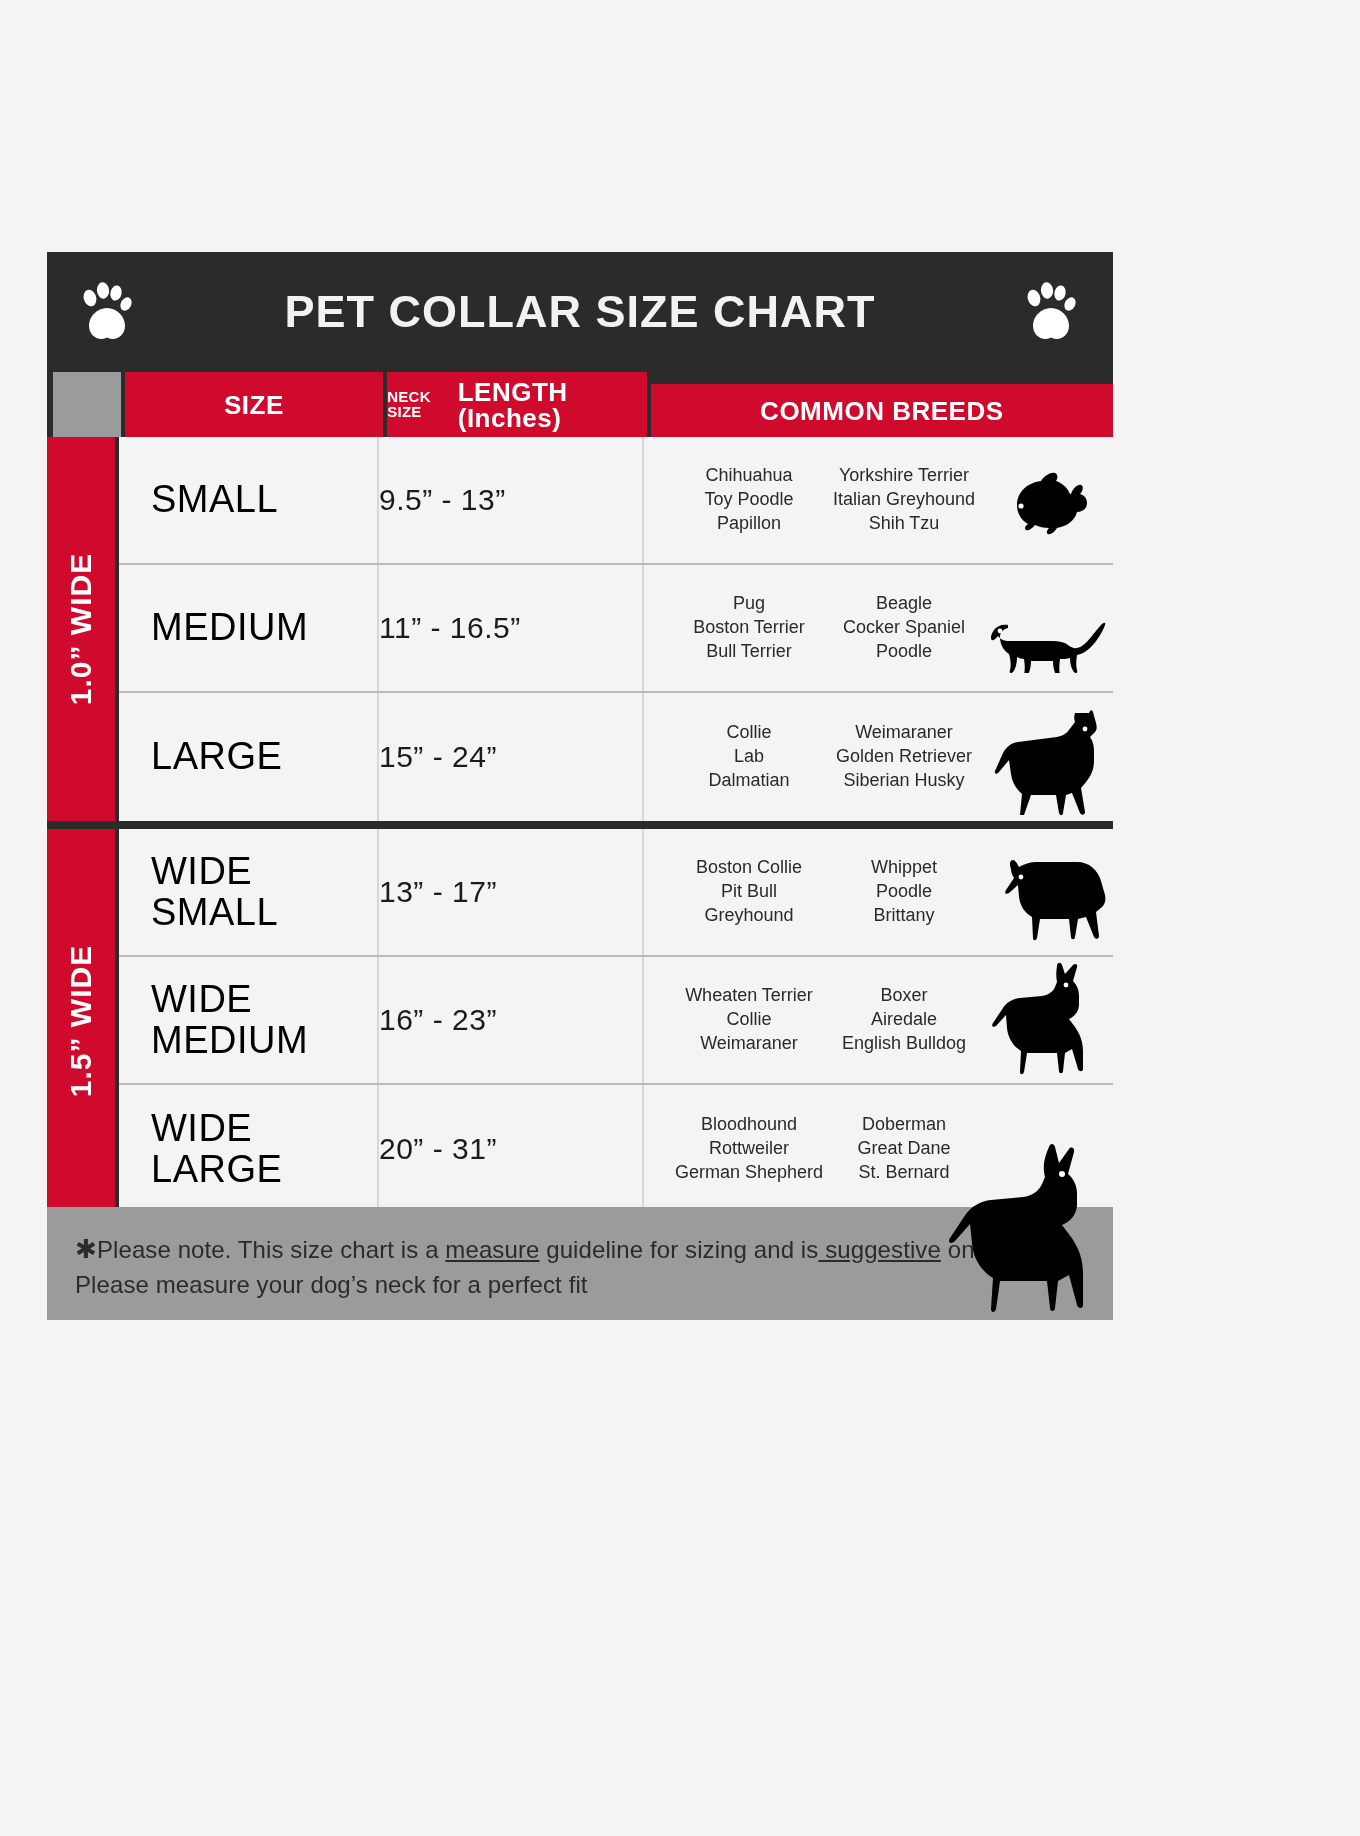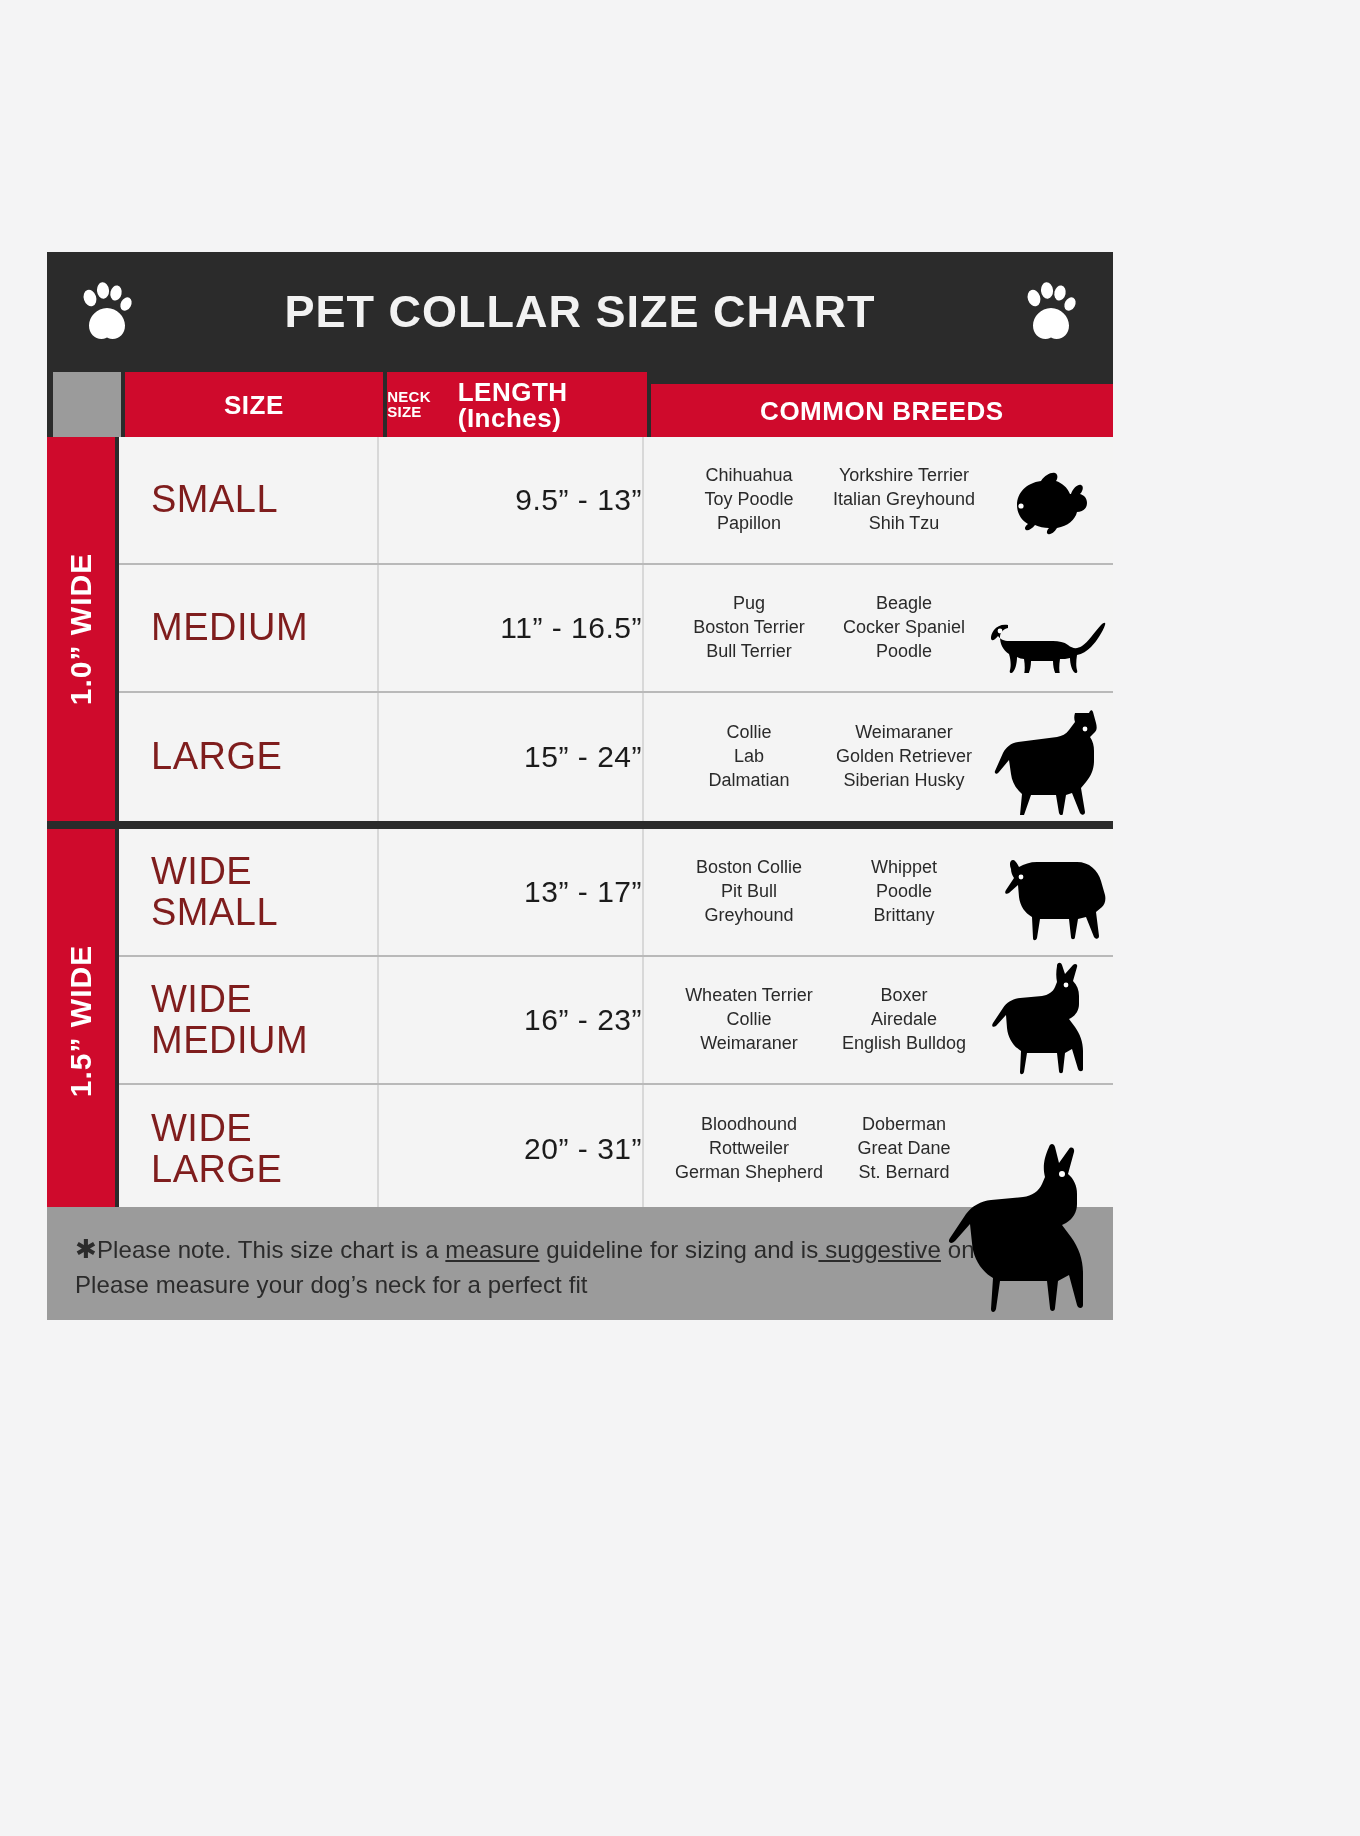--- a/index.html
+++ b/index.html
@@ -82,25 +82,25 @@
     border-bottom:2px solid #b9b9b9;
     position:relative;
   }
   .drow.last{border-bottom:none;}
   .c-size{
     width:260px;box-sizing:border-box;
     border-right:2px solid #d8d8d8;
     display:flex;flex-direction:column;align-items:flex-start;justify-content:center;
     padding-left:32px;
   }
-  .c-size .sz{font-size:38px;font-weight:normal;color:#7f1d1d;line-height:1.08;letter-spacing:.5px;}
+  .c-size .sz{font-size:38px;font-weight:normal;color:#000000;line-height:1.08;letter-spacing:.5px;}
   .c-len{
     width:265px;box-sizing:border-box;
     border-right:2px solid #d8d8d8;
-    display:flex;align-items:center;justify-content:flex-end;
+    display:flex;align-items:center;justify-content:flex-start;
   }
   .c-len span{font-size:30px;color:#1b1b1b;letter-spacing:.5px;}
   .c-breeds{
     width:467px;box-sizing:border-box;
     display:flex;align-items:center;
     padding-left:25px;
     position:relative;overflow:visible;
   }
   .bcol{display:flex;flex-direction:column;justify-content:center;text-align:center;}
   .bcol.a{width:160px;}

